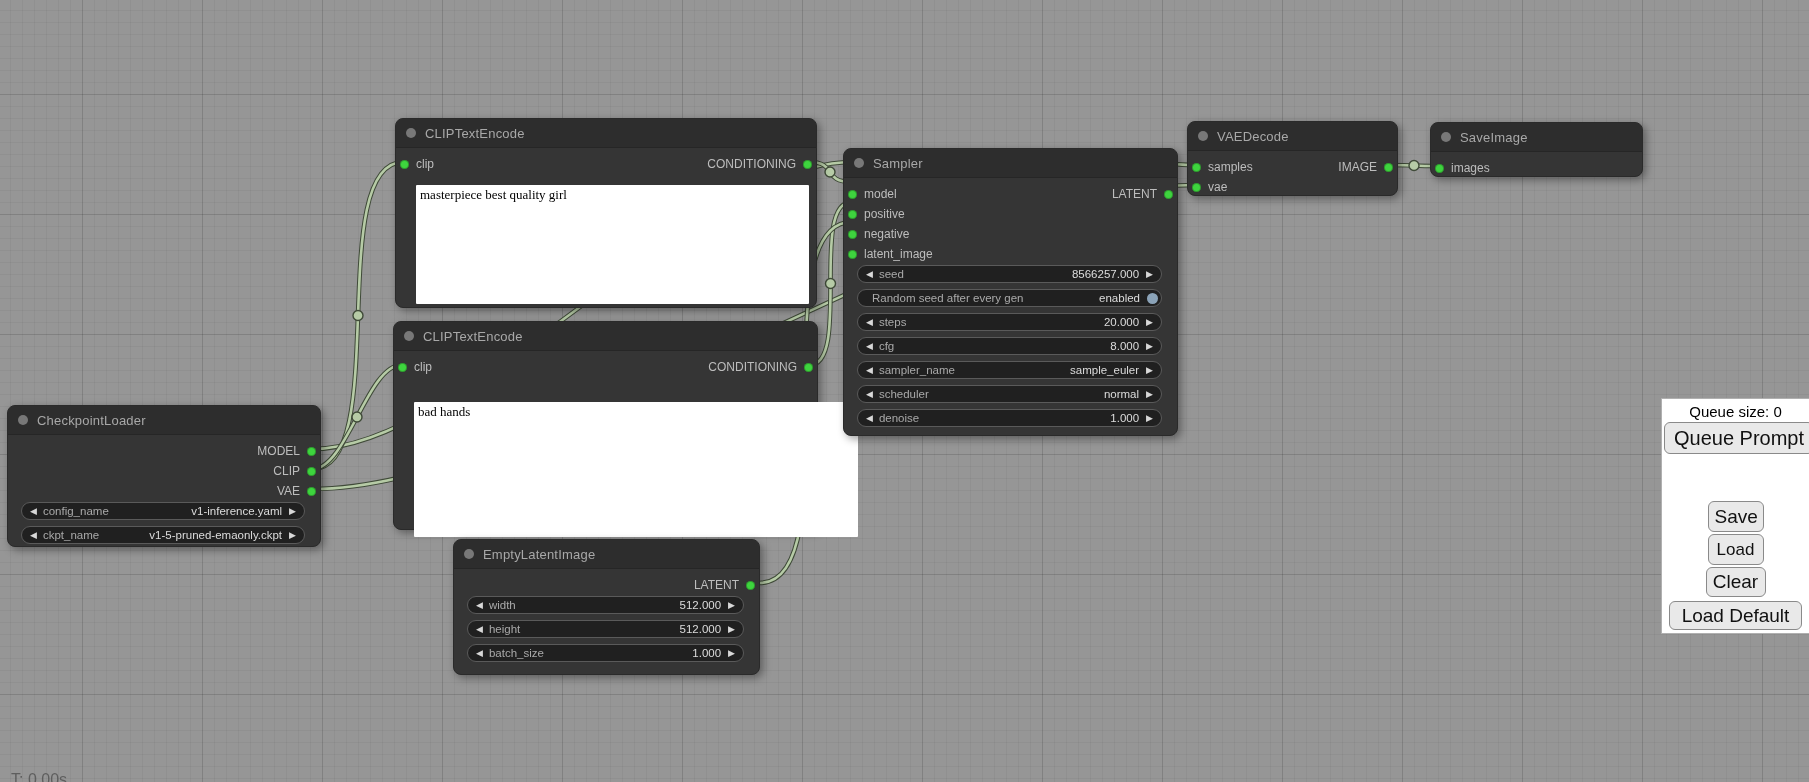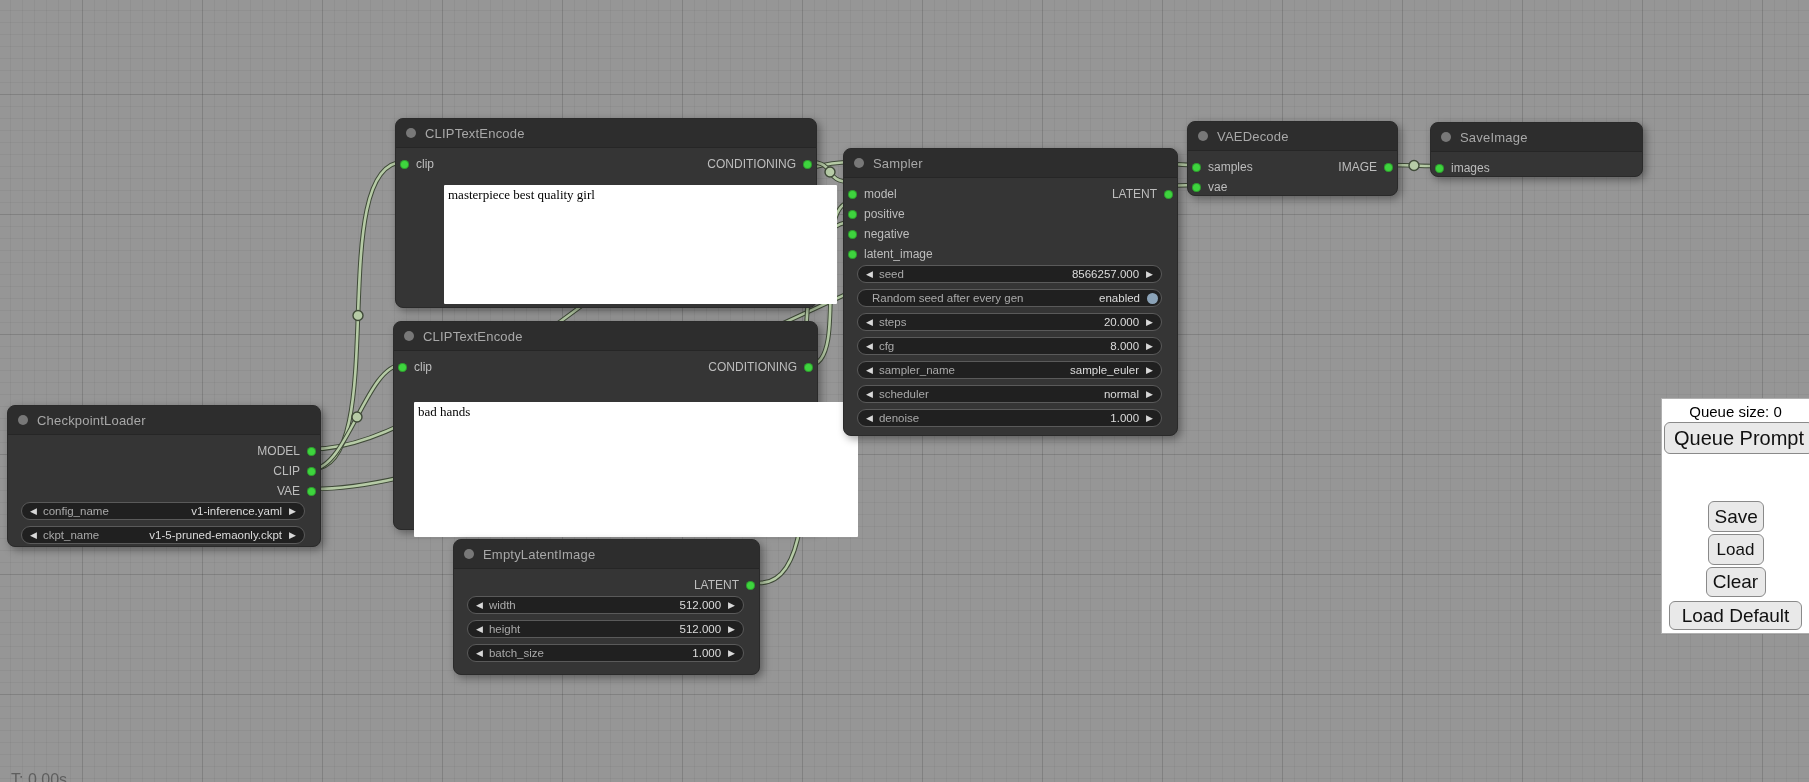--- a/index.html
+++ b/index.html
@@ -203,21 +203,21 @@
               <span class="slot-dot"></span>
               <span class="slot-label">clip</span>
             </span>
             <span class="slot-spacer"></span>
             <span class="slot-out">
               <span class="slot-label">CONDITIONING</span>
               <span class="slot-dot"></span>
             </span>
           </div>
         </div>
-        <textarea class="prompt-area" spellcheck="false" style="top: 66px; width: 393px; height: 119px; margin-left: 28px;">masterpiece best quality girl</textarea>
+        <textarea class="prompt-area" spellcheck="false" style="top: 66px; width: 393px; height: 119px;">masterpiece best quality girl</textarea>
       </div>
       <div class="node" style="left: 393px; top: 321px; width: 425px; height: 209px;">
         <div class="node-titlebar">
           <span class="collapse-dot"></span>
           <span class="title-text">CLIPTextEncode</span>
         </div>
         <div class="slot-rows">
           <div class="slot-row">
             <span class="slot-in">
               <span class="slot-dot"></span>

